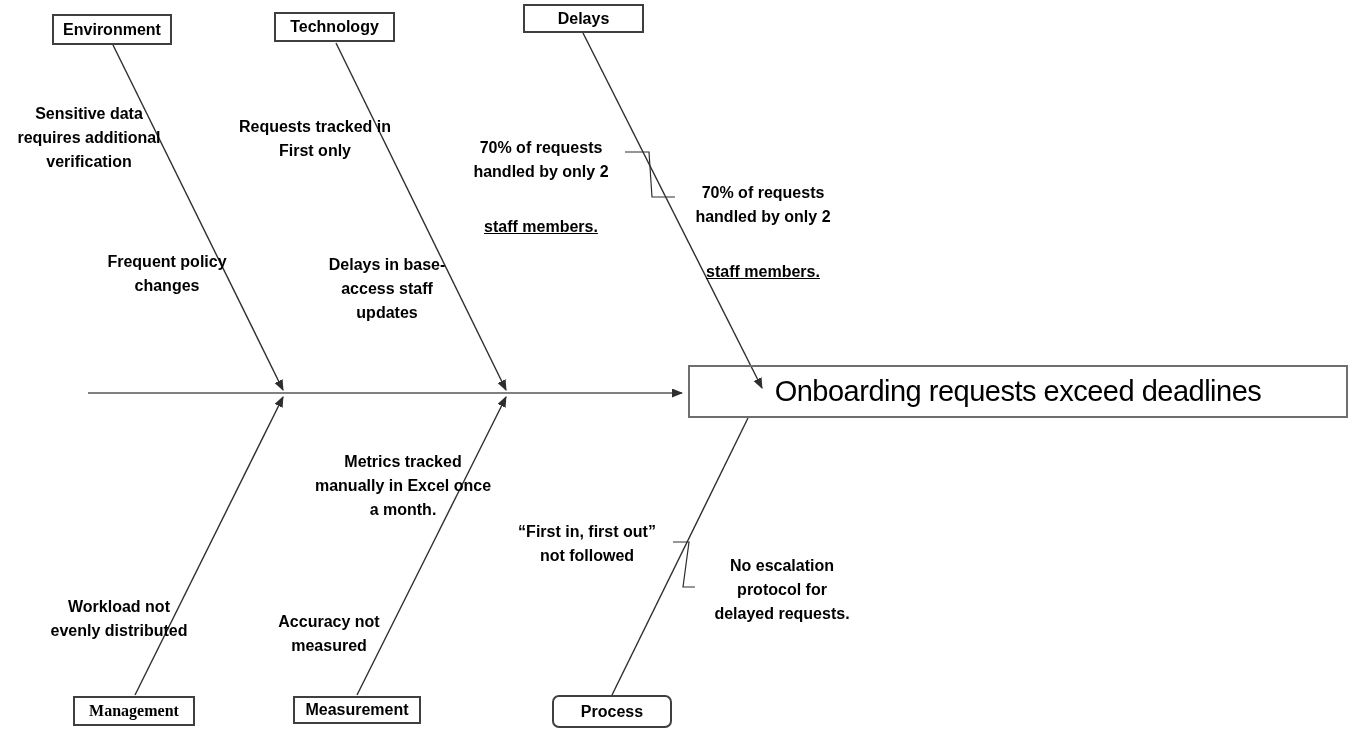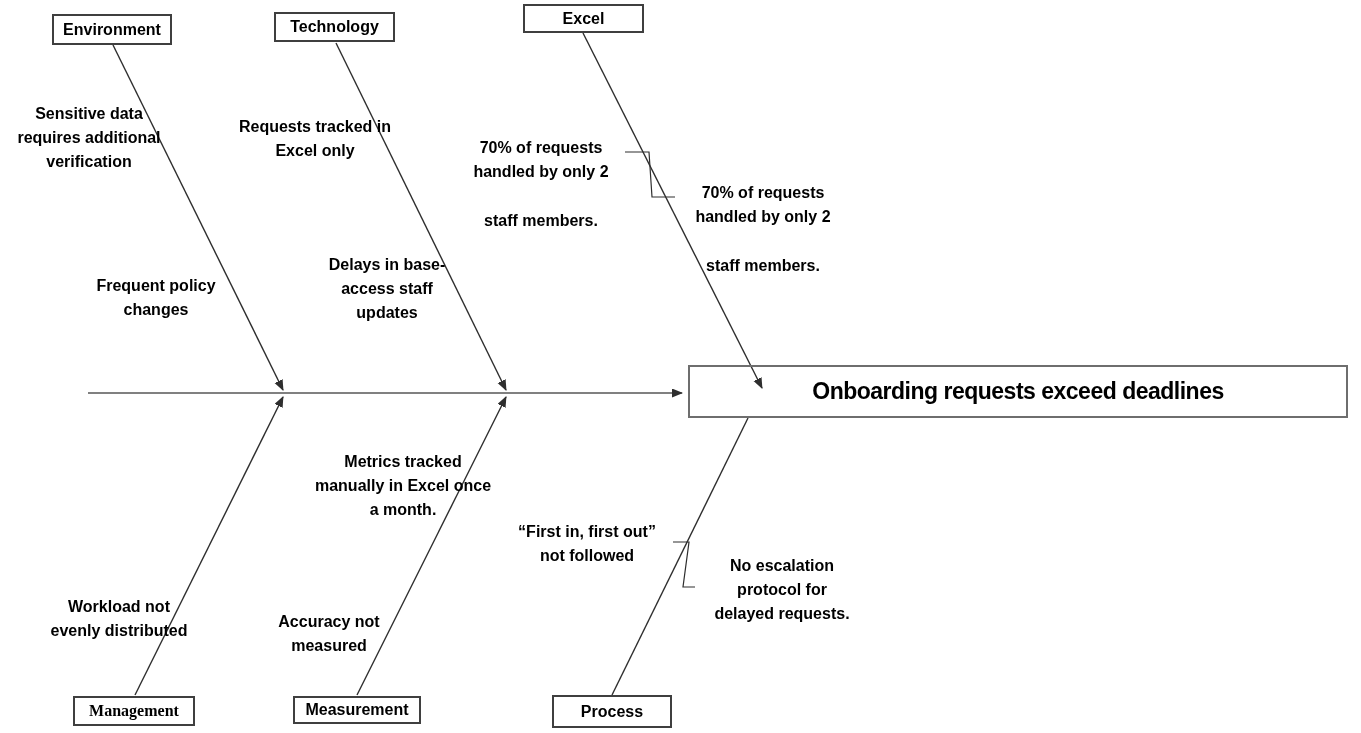--- a/index.html
+++ b/index.html
@@ -45,35 +45,35 @@
     left: 688px; top: 365px;
     width: 660px; height: 53px;
     background: transparent;
     border: 2px solid var(--problem-border);
     display: flex;
     align-items: center;
     justify-content: center;
     z-index: 2;
   }
   .problem-box .problem-text {
-    font-weight: 700;
-    font-size: 23px;
+    font-weight: 400;
+    font-size: 29px;
     letter-spacing: -0.5px;
     white-space: nowrap;
   }
   .cause {
     position: absolute;
     font-weight: 700;
     font-size: 16px;
     line-height: 24px;
     text-align: center;
     white-space: pre-line;
     z-index: 1;
   }
-  .cause .tail { margin-top: 1px; white-space: pre-line; }
+  .cause .tail { margin-top: 7px; white-space: pre-line; text-decoration: underline; }
 </style>
 </head>
 <body>
 
 <div class="canvas">
 
   <svg class="wires">
     <defs>
       <marker id="arrow" markerUnits="userSpaceOnUse" markerWidth="12" markerHeight="10" refX="10" refY="4.5" orient="auto">
         <path d="M0,0 L11,4.5 L0,9 Z" fill="#2e2e2e"></path>
@@ -94,44 +94,44 @@
     <path class="bracket" d="M 673 542 L 689 542 L 683 587 L 695 587"></path>
   </svg>
 
   <div class="cat-box" style="left:52px; top:14px; width:120px; height:31px;">
     <span>Environment</span>
   </div>
   <div class="cat-box" style="left:274px; top:12px; width:121px; height:30px;">
     <span>Technology</span>
   </div>
   <div class="cat-box" style="left:523px; top:4px; width:121px; height:29px;">
-    <span>Excel</span>
+    <span>Delays</span>
   </div>
   <div class="cat-box" style="left:73px; top:696px; width:122px; height:30px;font-family:Liberation Serif, serif;">
     <span>Management</span>
   </div>
   <div class="cat-box" style="left:293px; top:696px; width:128px; height:28px;">
     <span>Measurement</span>
   </div>
-  <div class="cat-box" style="left:552px; top:695px; width:120px; height:33px;">
+  <div class="cat-box" style="left:552px; top:695px; width:120px; height:33px;border-radius:7px;">
     <span>Process</span>
   </div>
 
   <div class="problem-box">
     <span class="problem-text">Onboarding requests exceed deadlines</span>
   </div>
 
   <div class="cause" style="left:9px;  top:102px; width:160px;">Sensitive data
 requires additional
 verification</div>
-  <div class="cause" style="left:76px; top:250px; width:160px;margin-top:24px;">Frequent policy
+  <div class="cause" style="left:87px; top:250px; width:160px;">Frequent policy
 changes</div>
 
   <div class="cause" style="left:225px; top:115px; width:180px;">Requests tracked in
-Excel only</div>
+First only</div>
   <div class="cause" style="left:307px; top:253px; width:160px;">Delays in base-
 access staff
 updates</div>
 
   <div class="cause" style="left:451px; top:112px; width:180px;">
     <div>70% of requests
 handled by only 2</div>
     <div class="tail">staff members.</div>
   </div>
   <div class="cause" style="left:673px; top:157px; width:180px;">

